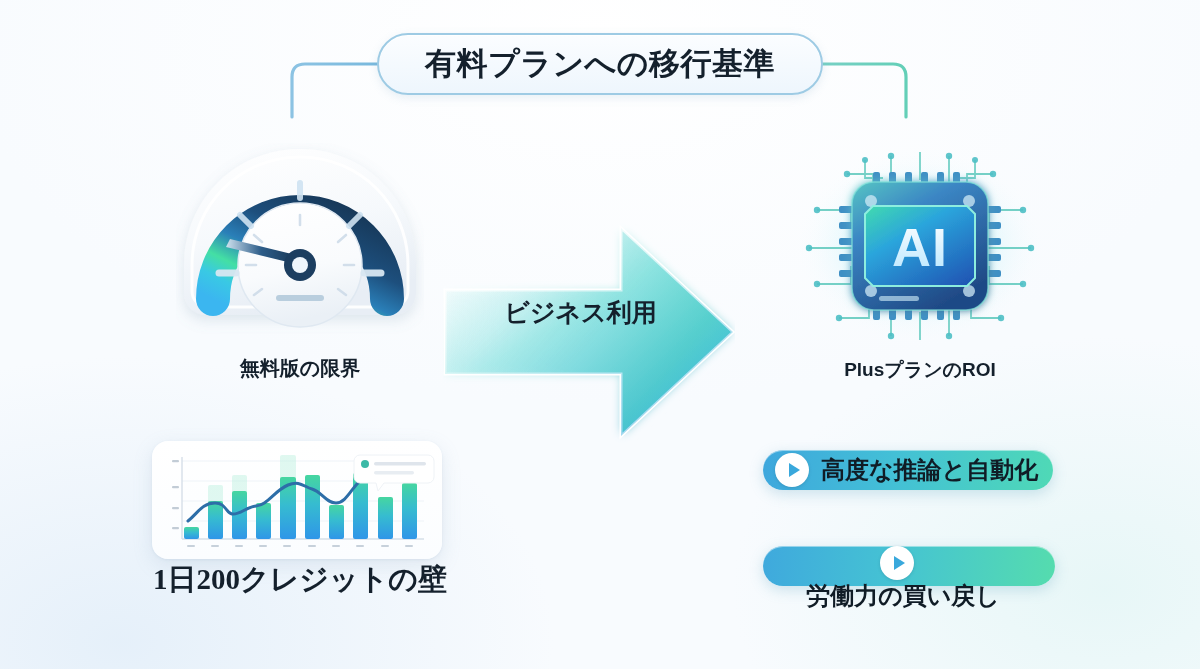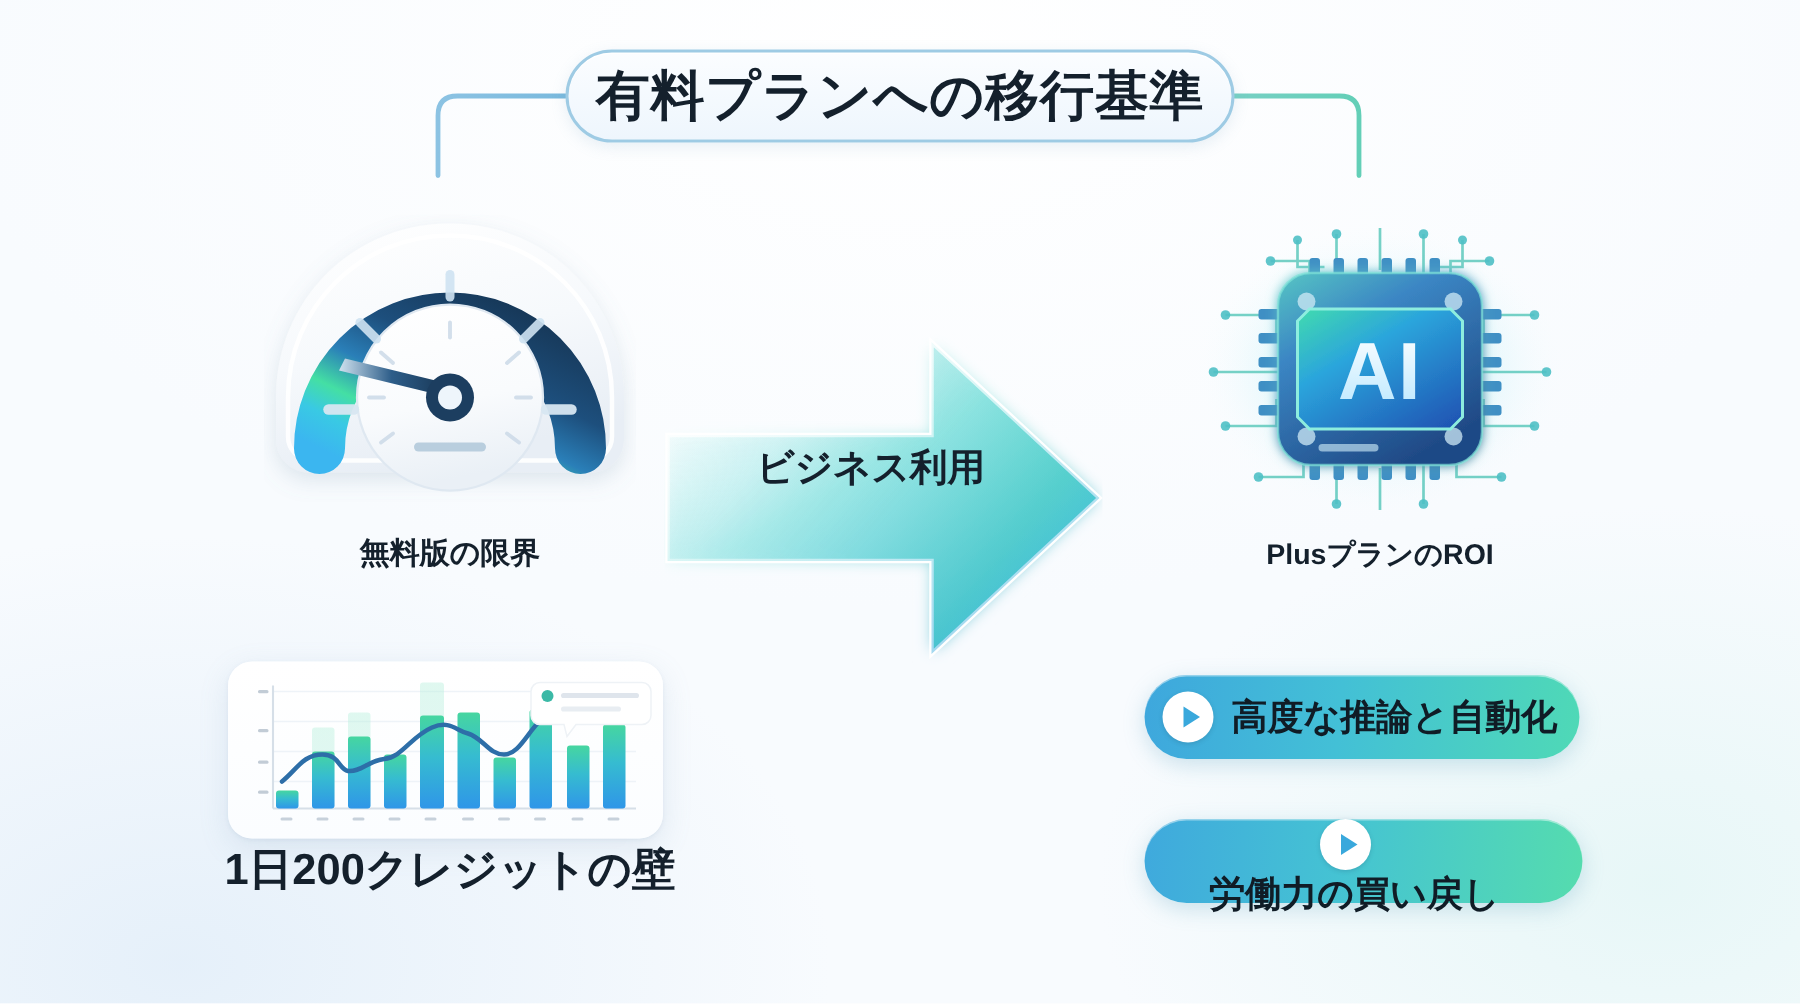--- a/index.html
+++ b/index.html
@@ -43,38 +43,38 @@
     border-radius: 34px;
     background: linear-gradient(180deg, #fbfdff 0%, #eef6fd 100%);
     border: 2.5px solid #9ecbe4;
     box-shadow: 0 3px 10px rgba(120,160,190,.16), inset 0 1px 0 rgba(255,255,255,.9);
     display: flex;
     align-items: center;
     justify-content: center;
     z-index: 6;
   }
   #title-pill .txt {
-    font-size: 36px;
+    font-size: 31px;
     font-weight: 700;
     color: #14202c;
     letter-spacing: .5px;
     white-space: nowrap;
   }
 
   
   .node-label {
     position: absolute;
     font-weight: 700;
     color: #14202c;
     white-space: nowrap;
     text-align: center;
     z-index: 5;
   }
   #gauge-label { left: 170px; top: 355px; width: 260px; font-size: 20px; }
-  #credit-label { left: 125px; top: 560px; width: 350px; font-size: 29px; }
+  #credit-label { left: 125px; top: 560px; width: 350px; font-size: 29px; font-family: Liberation Serif, serif; }
   #roi-label   { left: 790px; top: 357px; width: 260px; font-size: 19px; }
 
   
   #gauge-illustration {
     position: absolute;
     left: 176px;
     top: 143px;
     width: 248px;
     height: 192px;
     z-index: 4;
@@ -124,21 +124,21 @@
     font-weight: 700;
     line-height: 1.35;
     color: #14202c;
     z-index: 5;
     white-space: nowrap;
   }
 
   
   .benefit-pill {
     position: absolute;
-    height: 56px;
+    height: 40px;
     border-radius: 28px;
     display: flex;
     align-items: center;
     padding-left: 12px;
     padding-right: 24px;
     box-shadow: 0 4px 14px rgba(90,160,190,.28), inset 0 1px 0 rgba(255,255,255,.45);
     z-index: 5;
   }
   #pill-reasoning {
     left: 763px; top: 450px; width: 290px;

